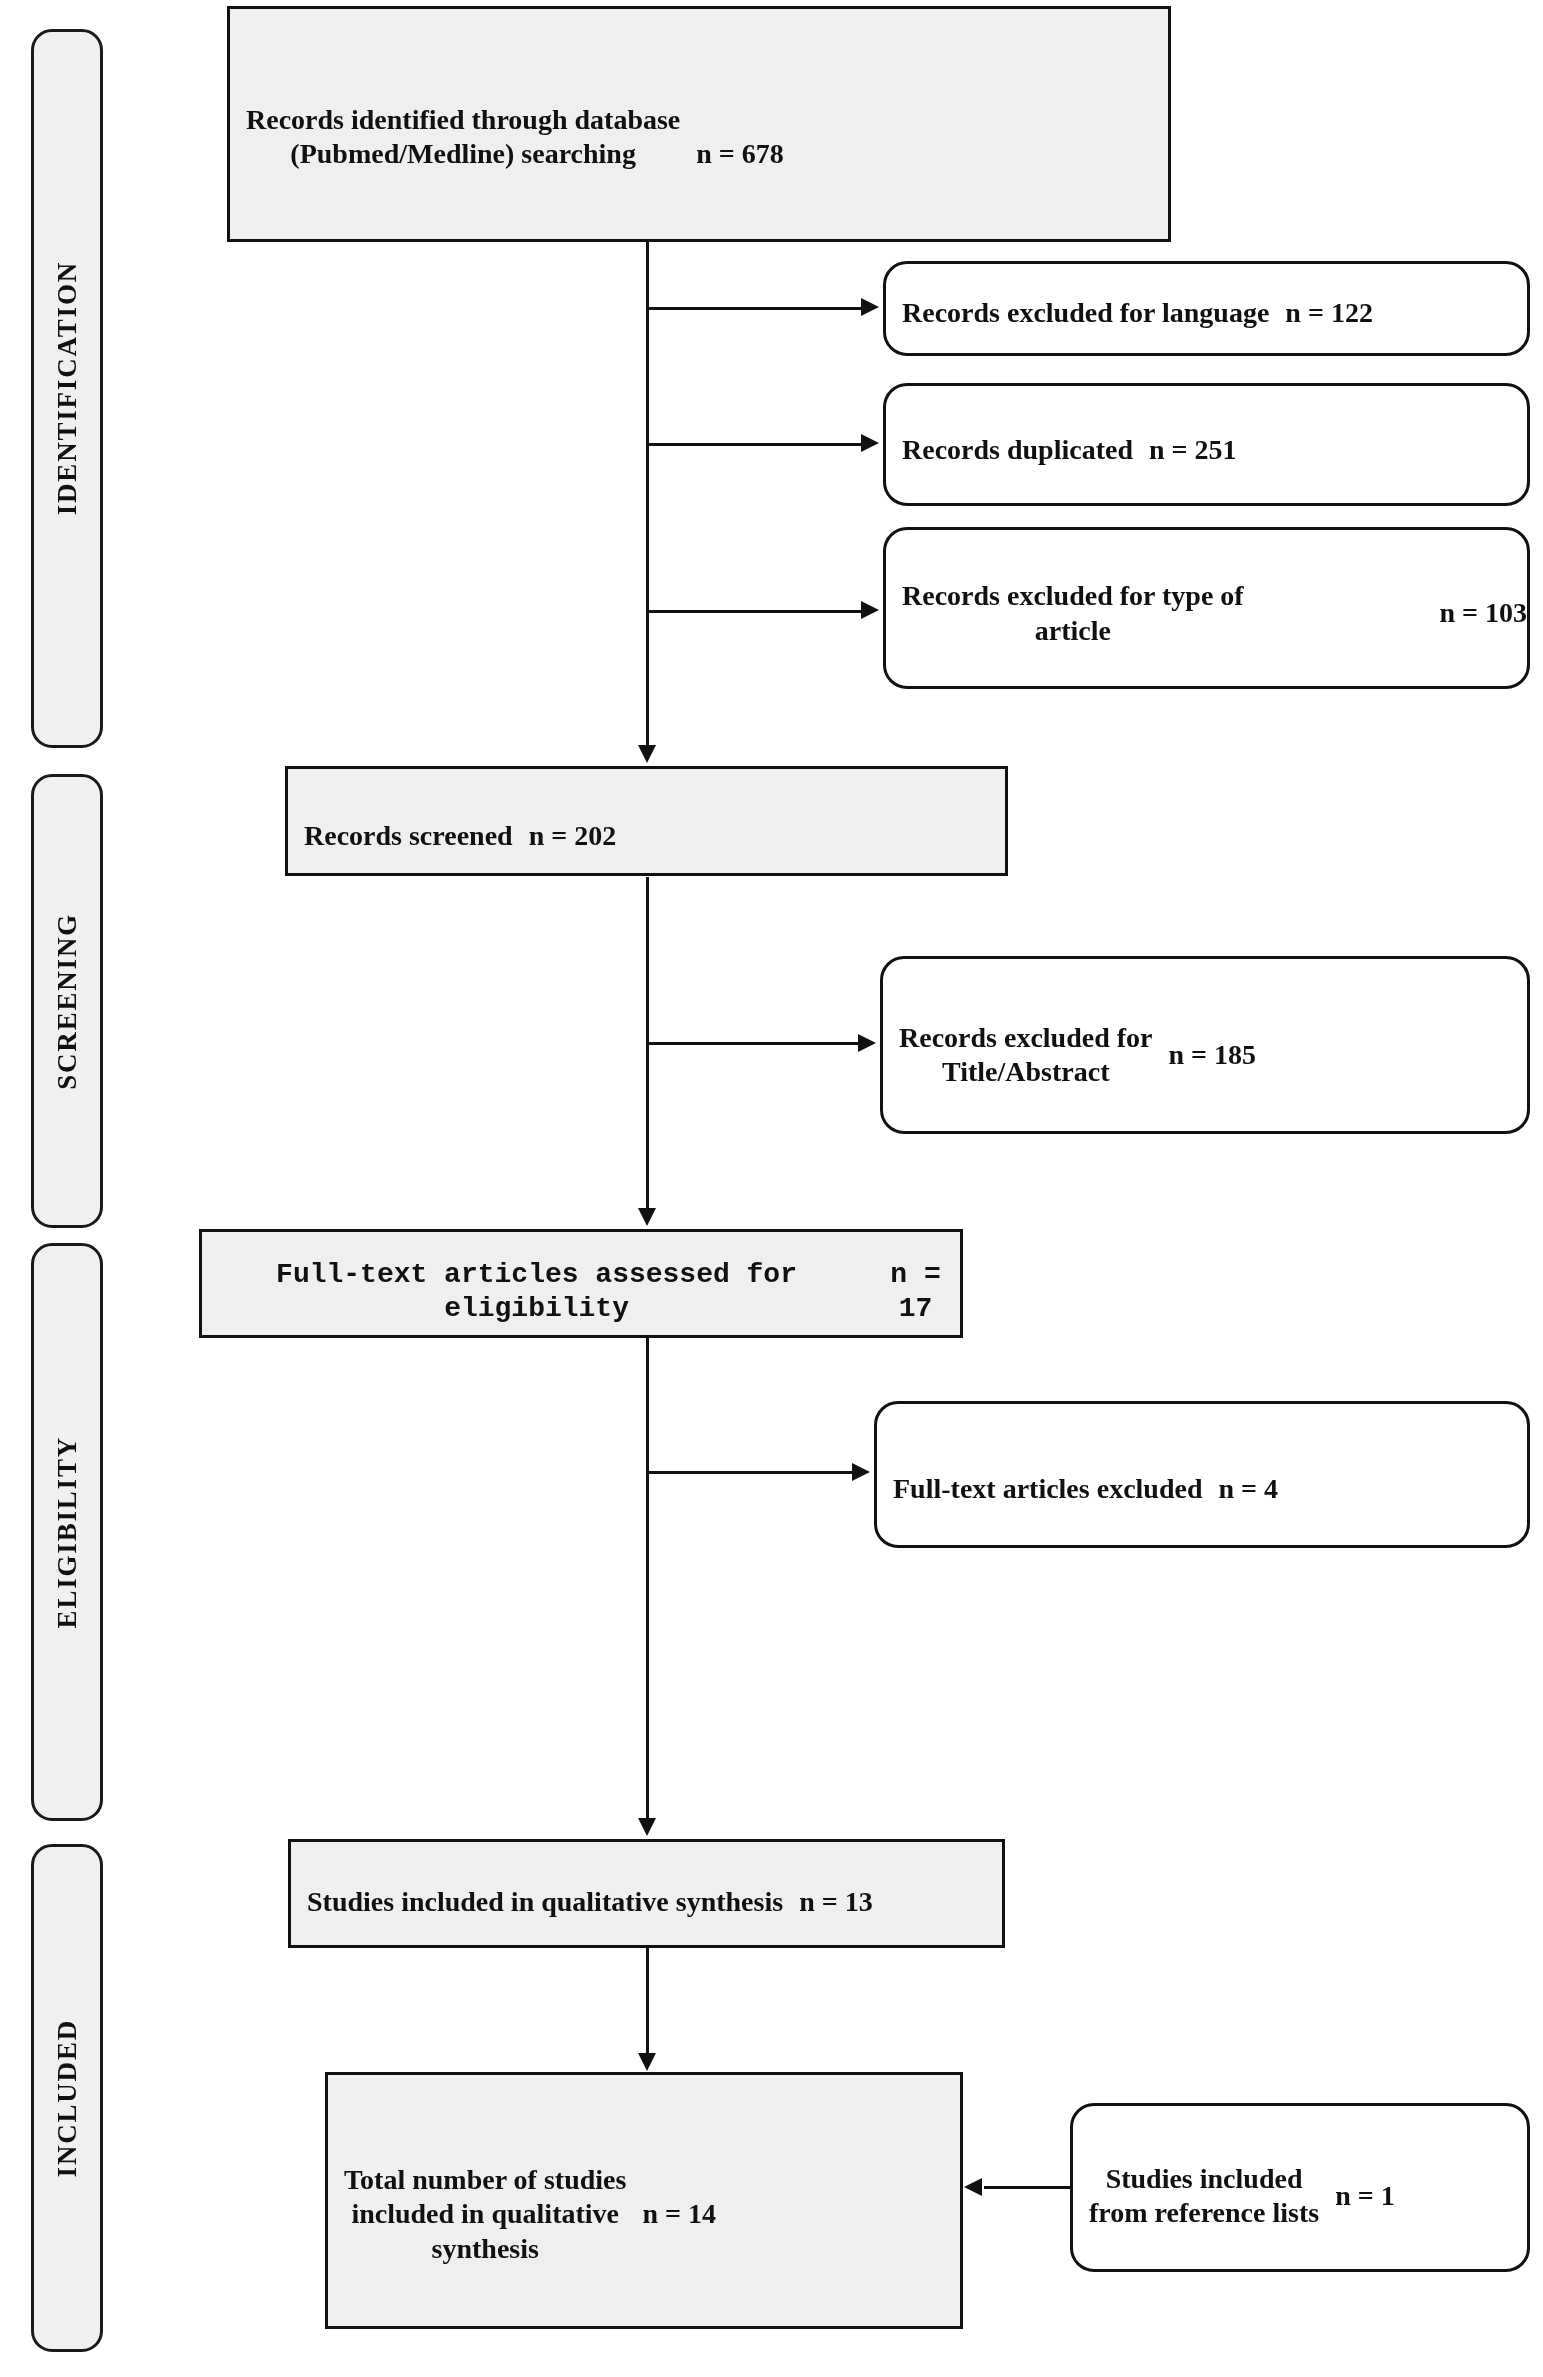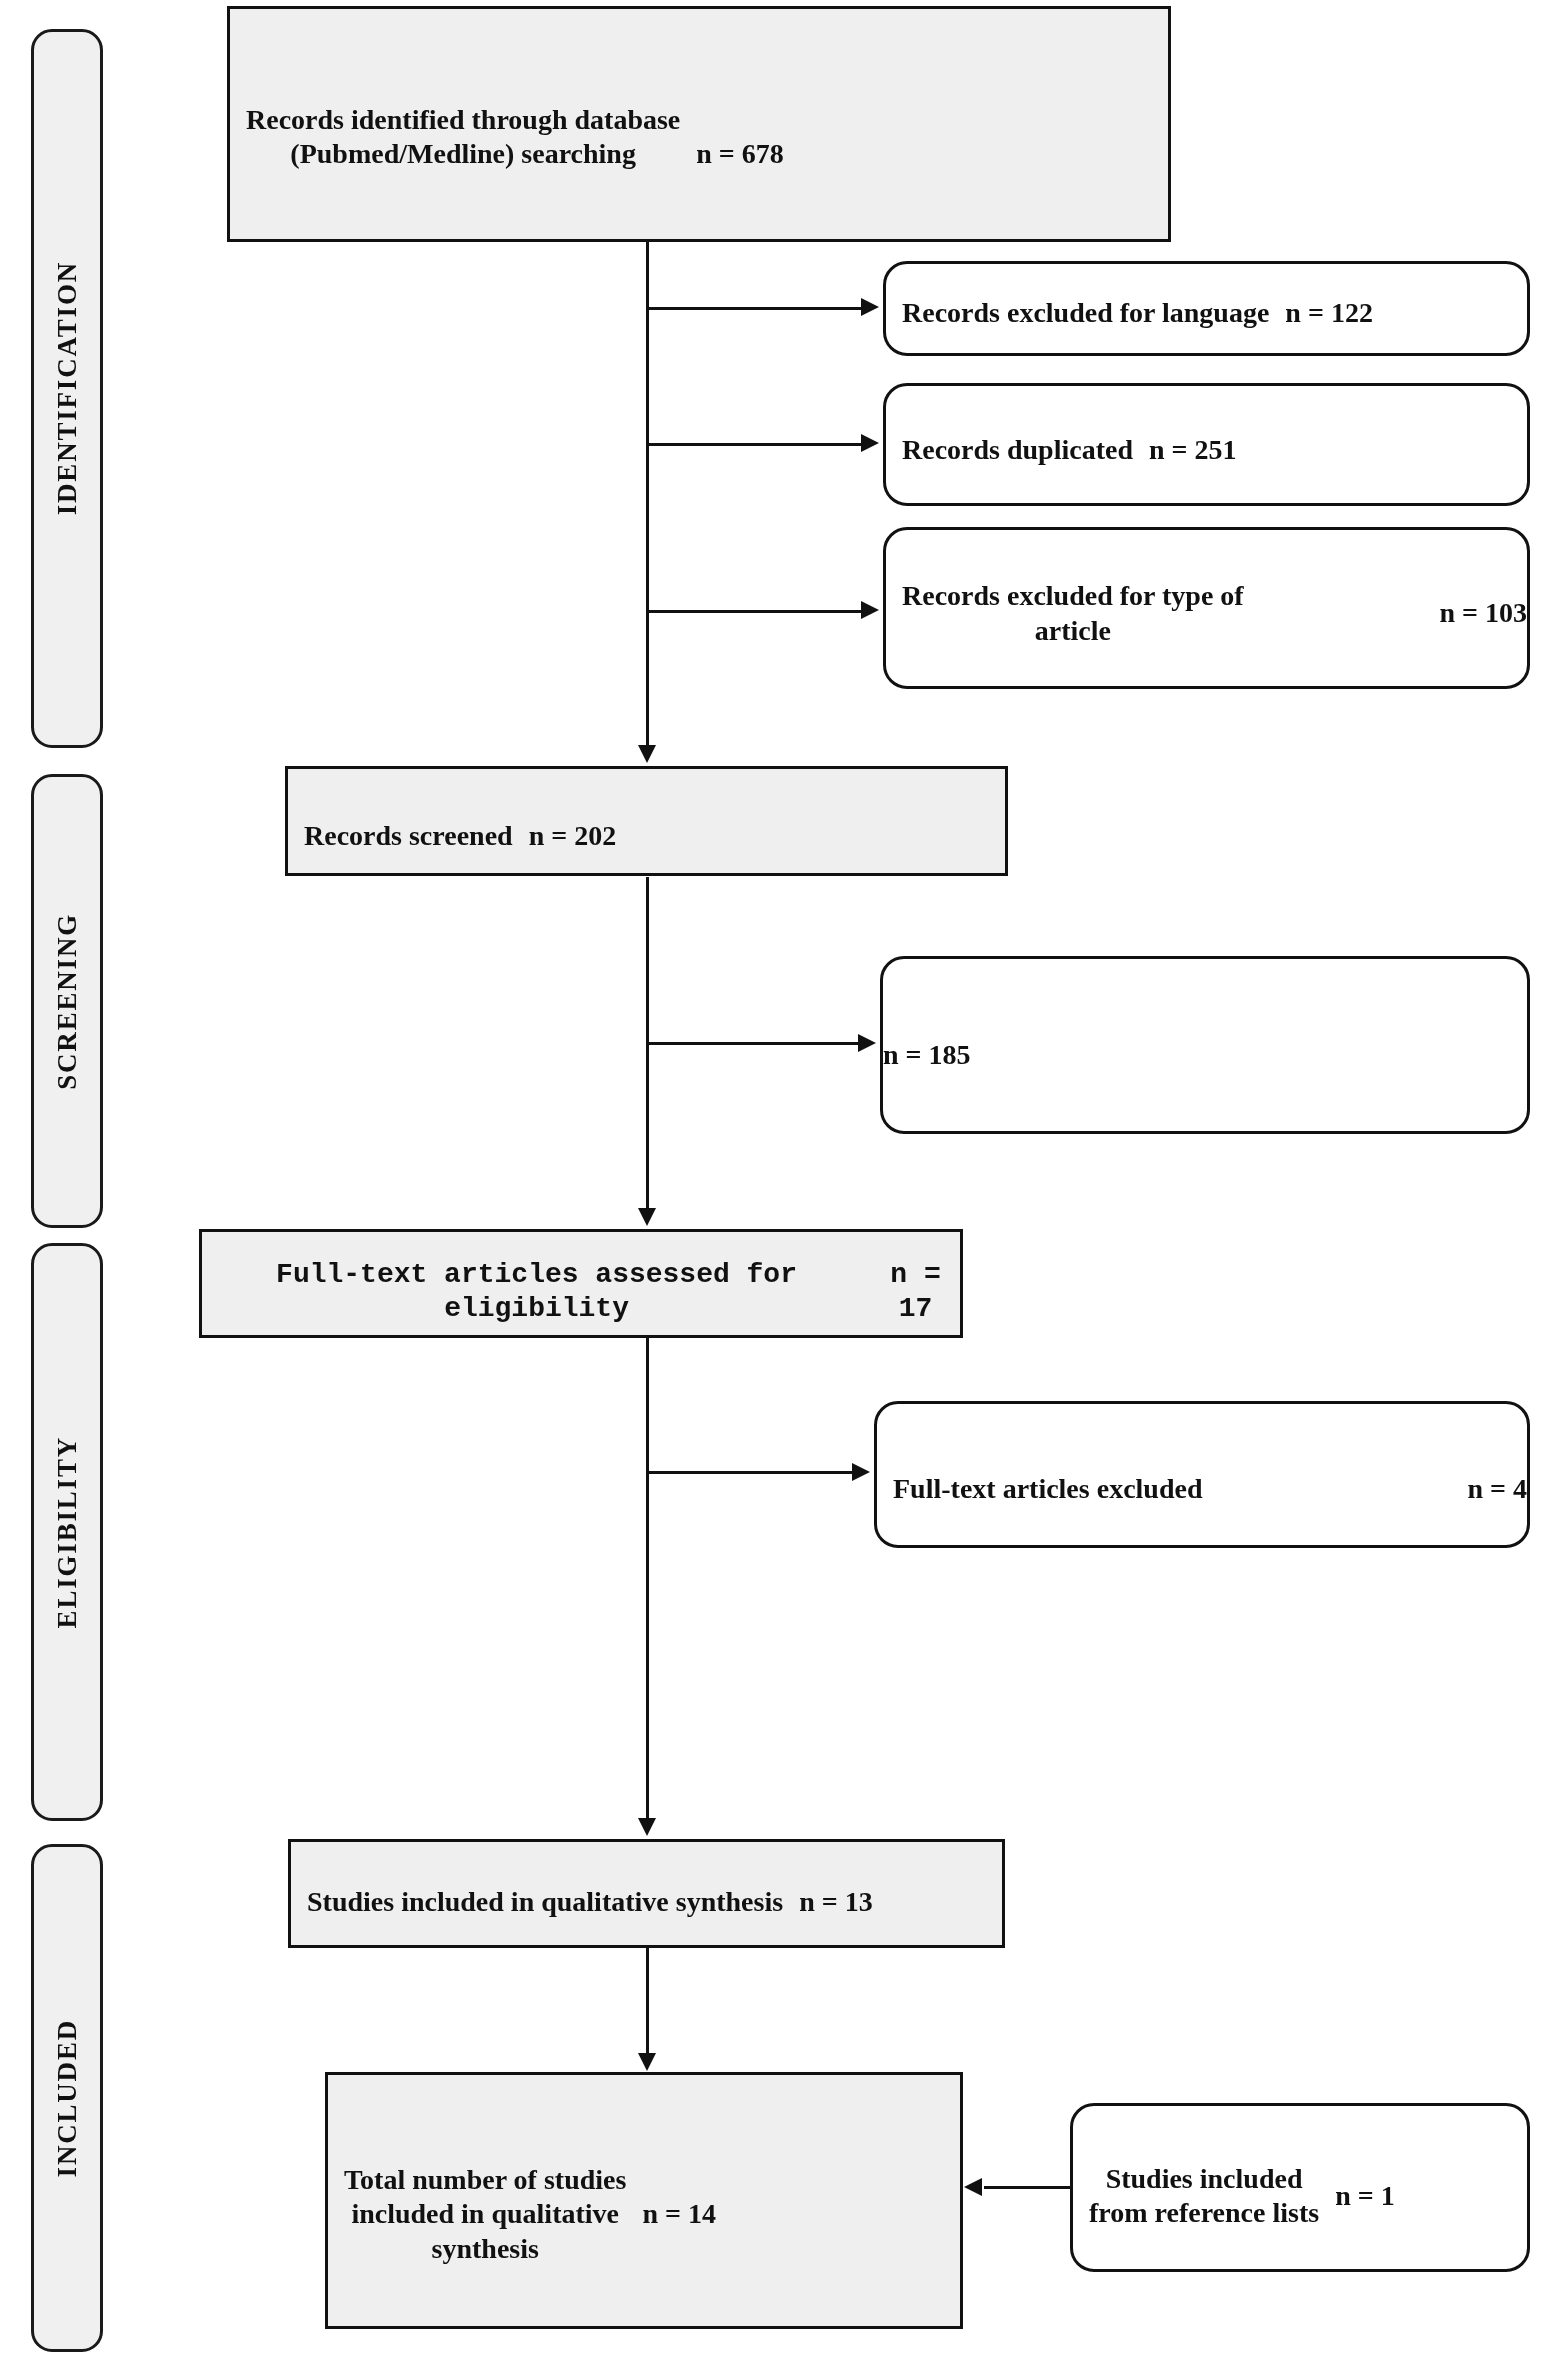--- a/index.html
+++ b/index.html
@@ -159,24 +159,26 @@
     <div class="box-count">n = 251</div>
   </div>
 
   <div class="flow-box plain" style="left:883px; top:527px; width:647px; height:162px; justify-content:space-between; padding-top:11px;">
     <div class="box-text">Records excluded for type of
 article</div>
     <div class="box-count">n = 103</div>
   </div>
 
   <div class="flow-box plain" style="left:880px; top:956px; width:650px; height:178px; justify-content:flex-start; padding-top:19.6px;">
+    <div class="box-text">Records excluded for
+Title/Abstract</div>
     <div class="box-count">n = 185</div>
   </div>
 
-  <div class="flow-box plain" style="left:874px; top:1401px; width:656px; height:147px; justify-content:space-between; padding-top:29px;">
+  <div class="flow-box plain" style="left:874px; top:1401px; width:656px; height:147px; justify-content:flex-start; padding-top:29px;">
     <div class="box-text">Full-text articles excluded</div>
     <div class="box-count">n = 4</div>
   </div>
 
   <div class="flow-box plain" style="left:1070px; top:2103px; width:460px; height:169px; justify-content:flex-start; padding-top:17px;">
     <div class="box-text">Studies included
 from reference lists</div>
     <div class="box-count">n = 1</div>
   </div>
 

